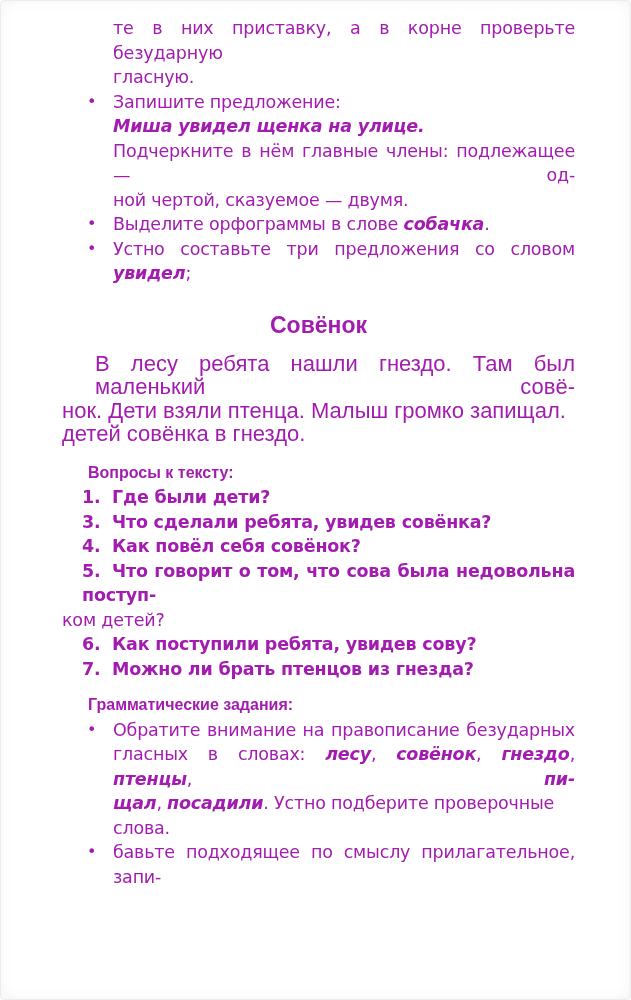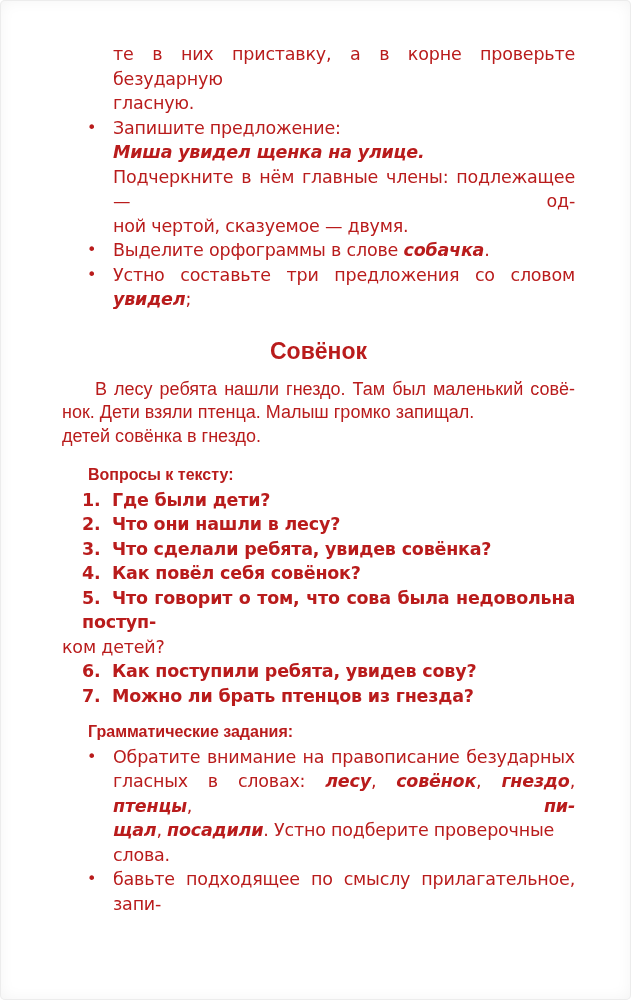--- a/index.html
+++ b/index.html
@@ -1,28 +1,28 @@
 <!DOCTYPE html>
 <html lang="ru"><head>
 <meta charset="utf-8">
 <style>
   html,body{margin:0;padding:0;background:#ffffff;}
   .sheet{
     position:relative;
     width:631px;height:1000px;
     box-sizing:border-box;
     background:#ffffff;
-    padding:42px 56px 0 62px;
+    padding:16px 56px 0 62px;
     border-radius:5px;
     box-shadow: inset 0 0 0 1px #ececec, inset 0 0 16px rgba(0,0,0,0.05);
     overflow:hidden;
-    color:#b91c1c;
+    color:#a21caf;
   }
   .f-task{font-family:"DejaVu Sans",sans-serif;font-size:17.5px;letter-spacing:-0.2px;}
-  .f-story{font-family:"Liberation Sans",sans-serif;font-size:18px;}
+  .f-story{font-family:"Liberation Sans",sans-serif;font-size:22px;}
   .line{line-height:24.5px;min-height:24.5px;}
   .line.j{text-align:justify;text-align-last:justify;}
   .s-bi{font-weight:700;font-style:italic;}
 
   .list .item{position:relative;padding-left:51px;}
   .list .item .dot{
     position:absolute;left:25px;top:0;
     font-size:16px;line-height:24.5px;
   }
 
@@ -85,23 +85,20 @@
         <div class="para">
           <div class="line"><span>детей совёнка в гнездо.</span></div>
         </div>
       </div>
       <div class="heading h1">Вопросы к тексту:</div>
       <div class="numbered f-task">
         <div class="q-item">
           <div class="line q-first"><span class="num">1.</span><span>Где были дети?</span></div>
         </div>
         <div class="q-item">
-          <div class="line q-first"><span class="num">2.</span><span>Что они нашли в лесу?</span></div>
-        </div>
-        <div class="q-item">
           <div class="line q-first"><span class="num">3.</span><span>Что сделали ребята, увидев совёнка?</span></div>
         </div>
         <div class="q-item">
           <div class="line q-first"><span class="num">4.</span><span>Как повёл себя совёнок?</span></div>
         </div>
         <div class="q-item">
           <div class="line j q-first"><span class="num">5.</span><span>Что говорит о том, что сова была недовольна поступ-</span></div>
           <div class="line"><span>ком детей?</span></div>
         </div>
         <div class="q-item">

